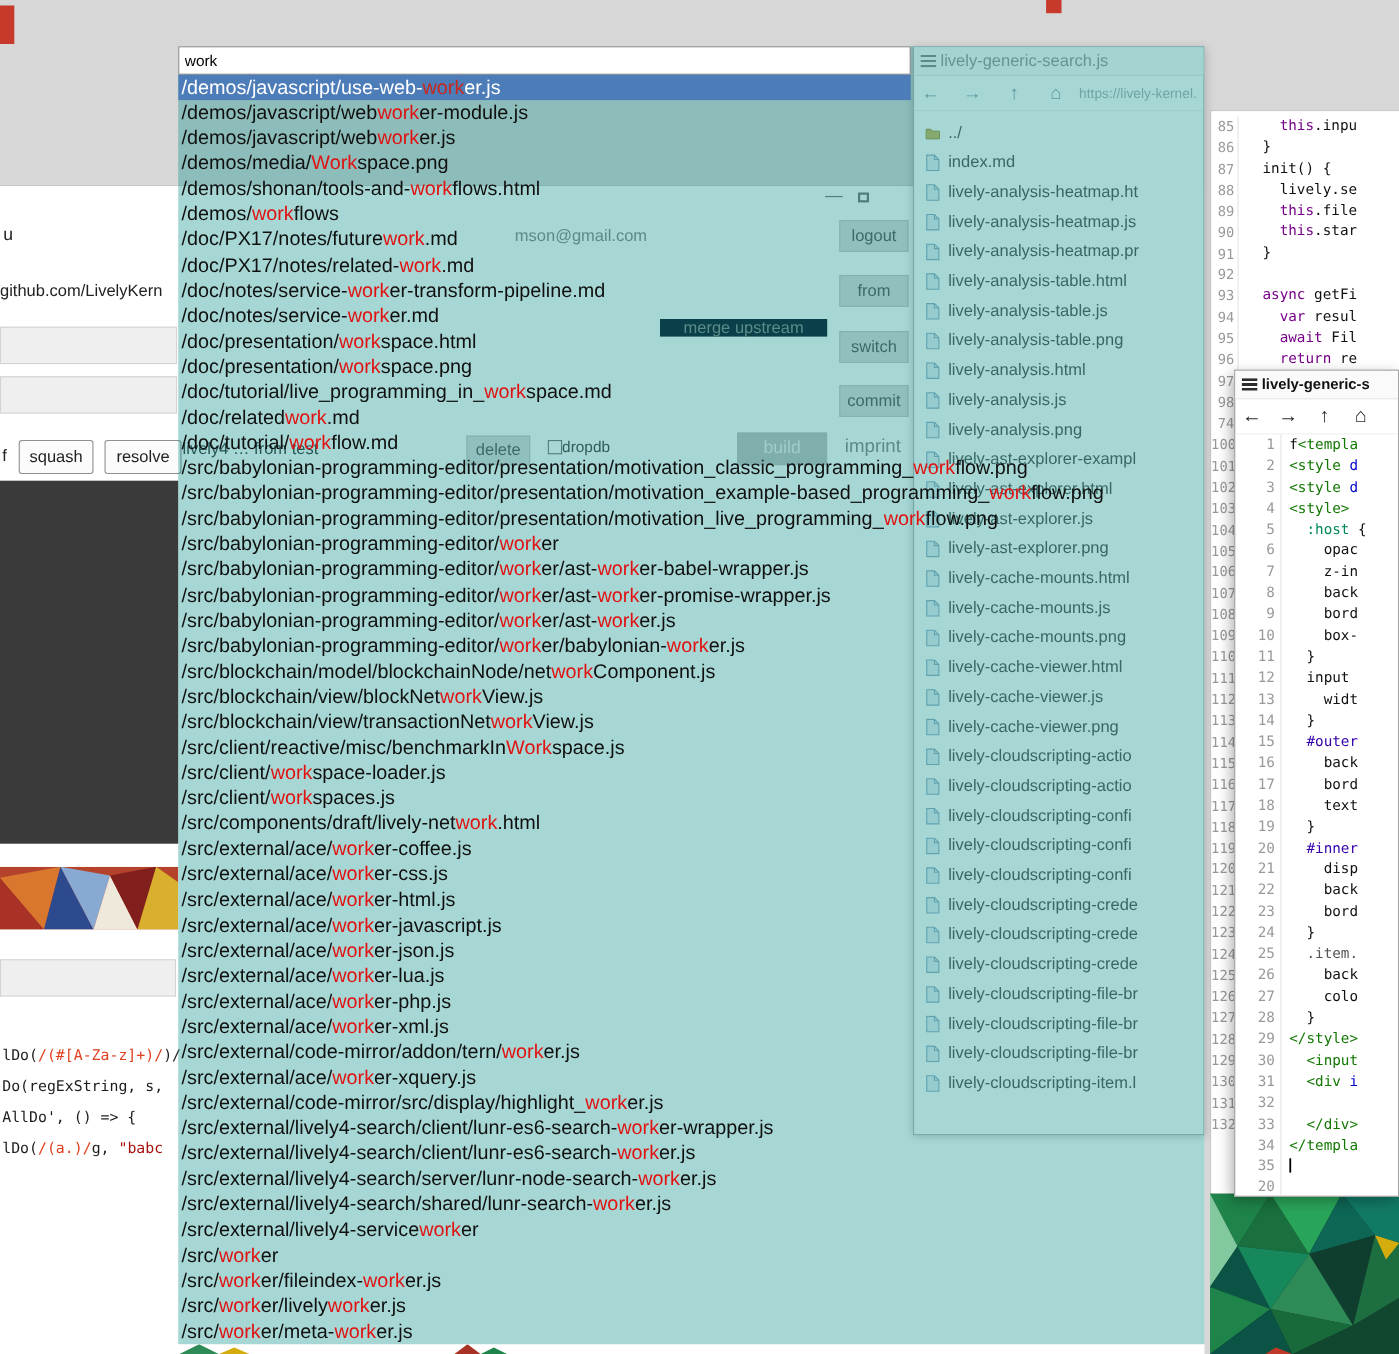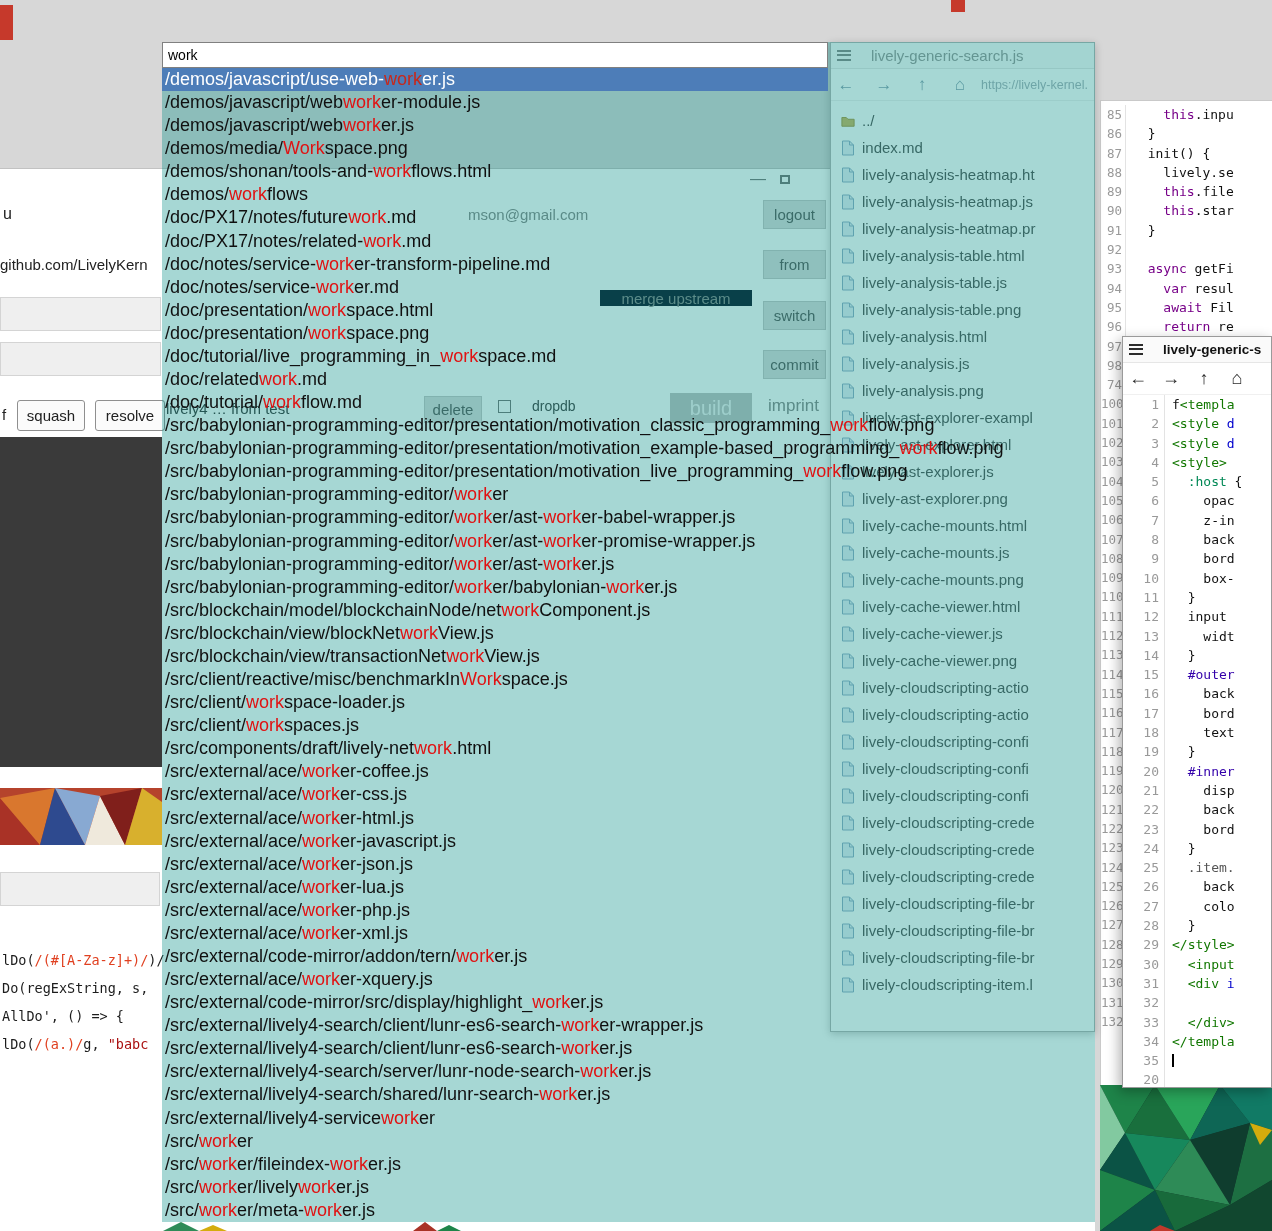--- a/index.html
+++ b/index.html
@@ -37,28 +37,28 @@
 .resticon{width:10px;height:9px;border:2px solid #777;display:inline-block}
 #email{left:468px;top:206px;font-size:15px;color:#8a8a8a}
 .flatbtn{position:absolute;background:#dcdcdc;border:1px solid #c6c6c6;color:#5a5a5a;font-size:15px;display:flex;align-items:center;justify-content:center;z-index:2}
 #btn-logout{left:763px;top:200px;width:63px;height:29px}
 #btn-clone{left:763px;top:250px;width:63px;height:29px}
 #merge-box{left:600px;top:290px;width:152px;height:16px;background:#0f172a;color:#8d8d8d;font-size:15px;display:flex;align-items:center;justify-content:center;z-index:2}
 #btn-switch{left:763px;top:301px;width:63px;height:29px}
 #btn-commit{left:763px;top:350px;width:63px;height:29px}
 #status-text{left:166px;top:400px;font-size:15px;color:#3a3a3a;z-index:2;white-space:nowrap}
 #btn-delete{left:424px;top:396px;width:58px;height:27px}
-#dropdb-wrap{left:498px;top:398px;display:flex;align-items:center;gap:21px;font-size:14px;color:#444;z-index:2}
+#dropdb-wrap{left:498px;top:398px;display:flex;align-items:center;gap:0;font-size:14px;color:#444;z-index:2}
 .cb{width:13px;height:13px;border:1px solid #777;background:#fff;display:inline-block}
-#btn-build{left:670px;top:393px;width:82px;height:30px;background:#c2c2c2;color:#f2f2f2;font-size:20px;display:flex;align-items:center;justify-content:center;z-index:2}
+#btn-build{left:670px;top:393px;width:82px;height:30px;background:#c2c2c2;color:#f2f2f2;font-size:16px;display:flex;align-items:center;justify-content:center;z-index:2}
 #imprint{left:768px;top:396px;font-size:17px;color:#8a8a8a;z-index:2}
 
 
 #filebrowser{left:830px;top:42px;width:265px;height:990px;background:#fff;border:1px solid #b5b5b5;box-shadow:0 2px 8px rgba(0,0,0,.22);z-index:10}
-.titlebar{display:flex;align-items:center;height:26px;padding:0 6px;gap:20px;background:#fafafa;border-bottom:1px solid #e6e6e6}
+.titlebar{display:flex;align-items:center;height:26px;padding:0 6px;gap:4px;background:#fafafa;border-bottom:1px solid #e6e6e6}
 .burger{width:14px;height:11px;flex:none;background:linear-gradient(#8a8a8a 0 2px,transparent 2px 4.5px,#8a8a8a 4.5px 6.5px,transparent 6.5px 9px,#8a8a8a 9px 11px)}
 .burger.dark{background:linear-gradient(#2c2c2c 0 2px,transparent 2px 4.5px,#2c2c2c 4.5px 6.5px,transparent 6.5px 9px,#2c2c2c 9px 11px)}
 #fb-title{font-size:15px;color:#9a9a9a;white-space:nowrap;overflow:hidden}
 .navrow{display:flex;align-items:center;height:32px;padding:0 6px;gap:20px;border-bottom:1px solid #f0f0f0}
 .navrow .nico{width:18px;text-align:center;font-size:17px;color:#8ba2b2;flex:none}
 #fb-url{font-size:12.5px;color:#a9b2ba;white-space:nowrap;overflow:hidden;margin-left:-8px}
 #file-list{padding:6px 0 0 10px}
 .frow{display:flex;align-items:center;gap:7px;height:27px;font-size:15px;color:#555;white-space:nowrap;overflow:hidden}
 .fic{width:14px;height:16px;flex:none}
 

